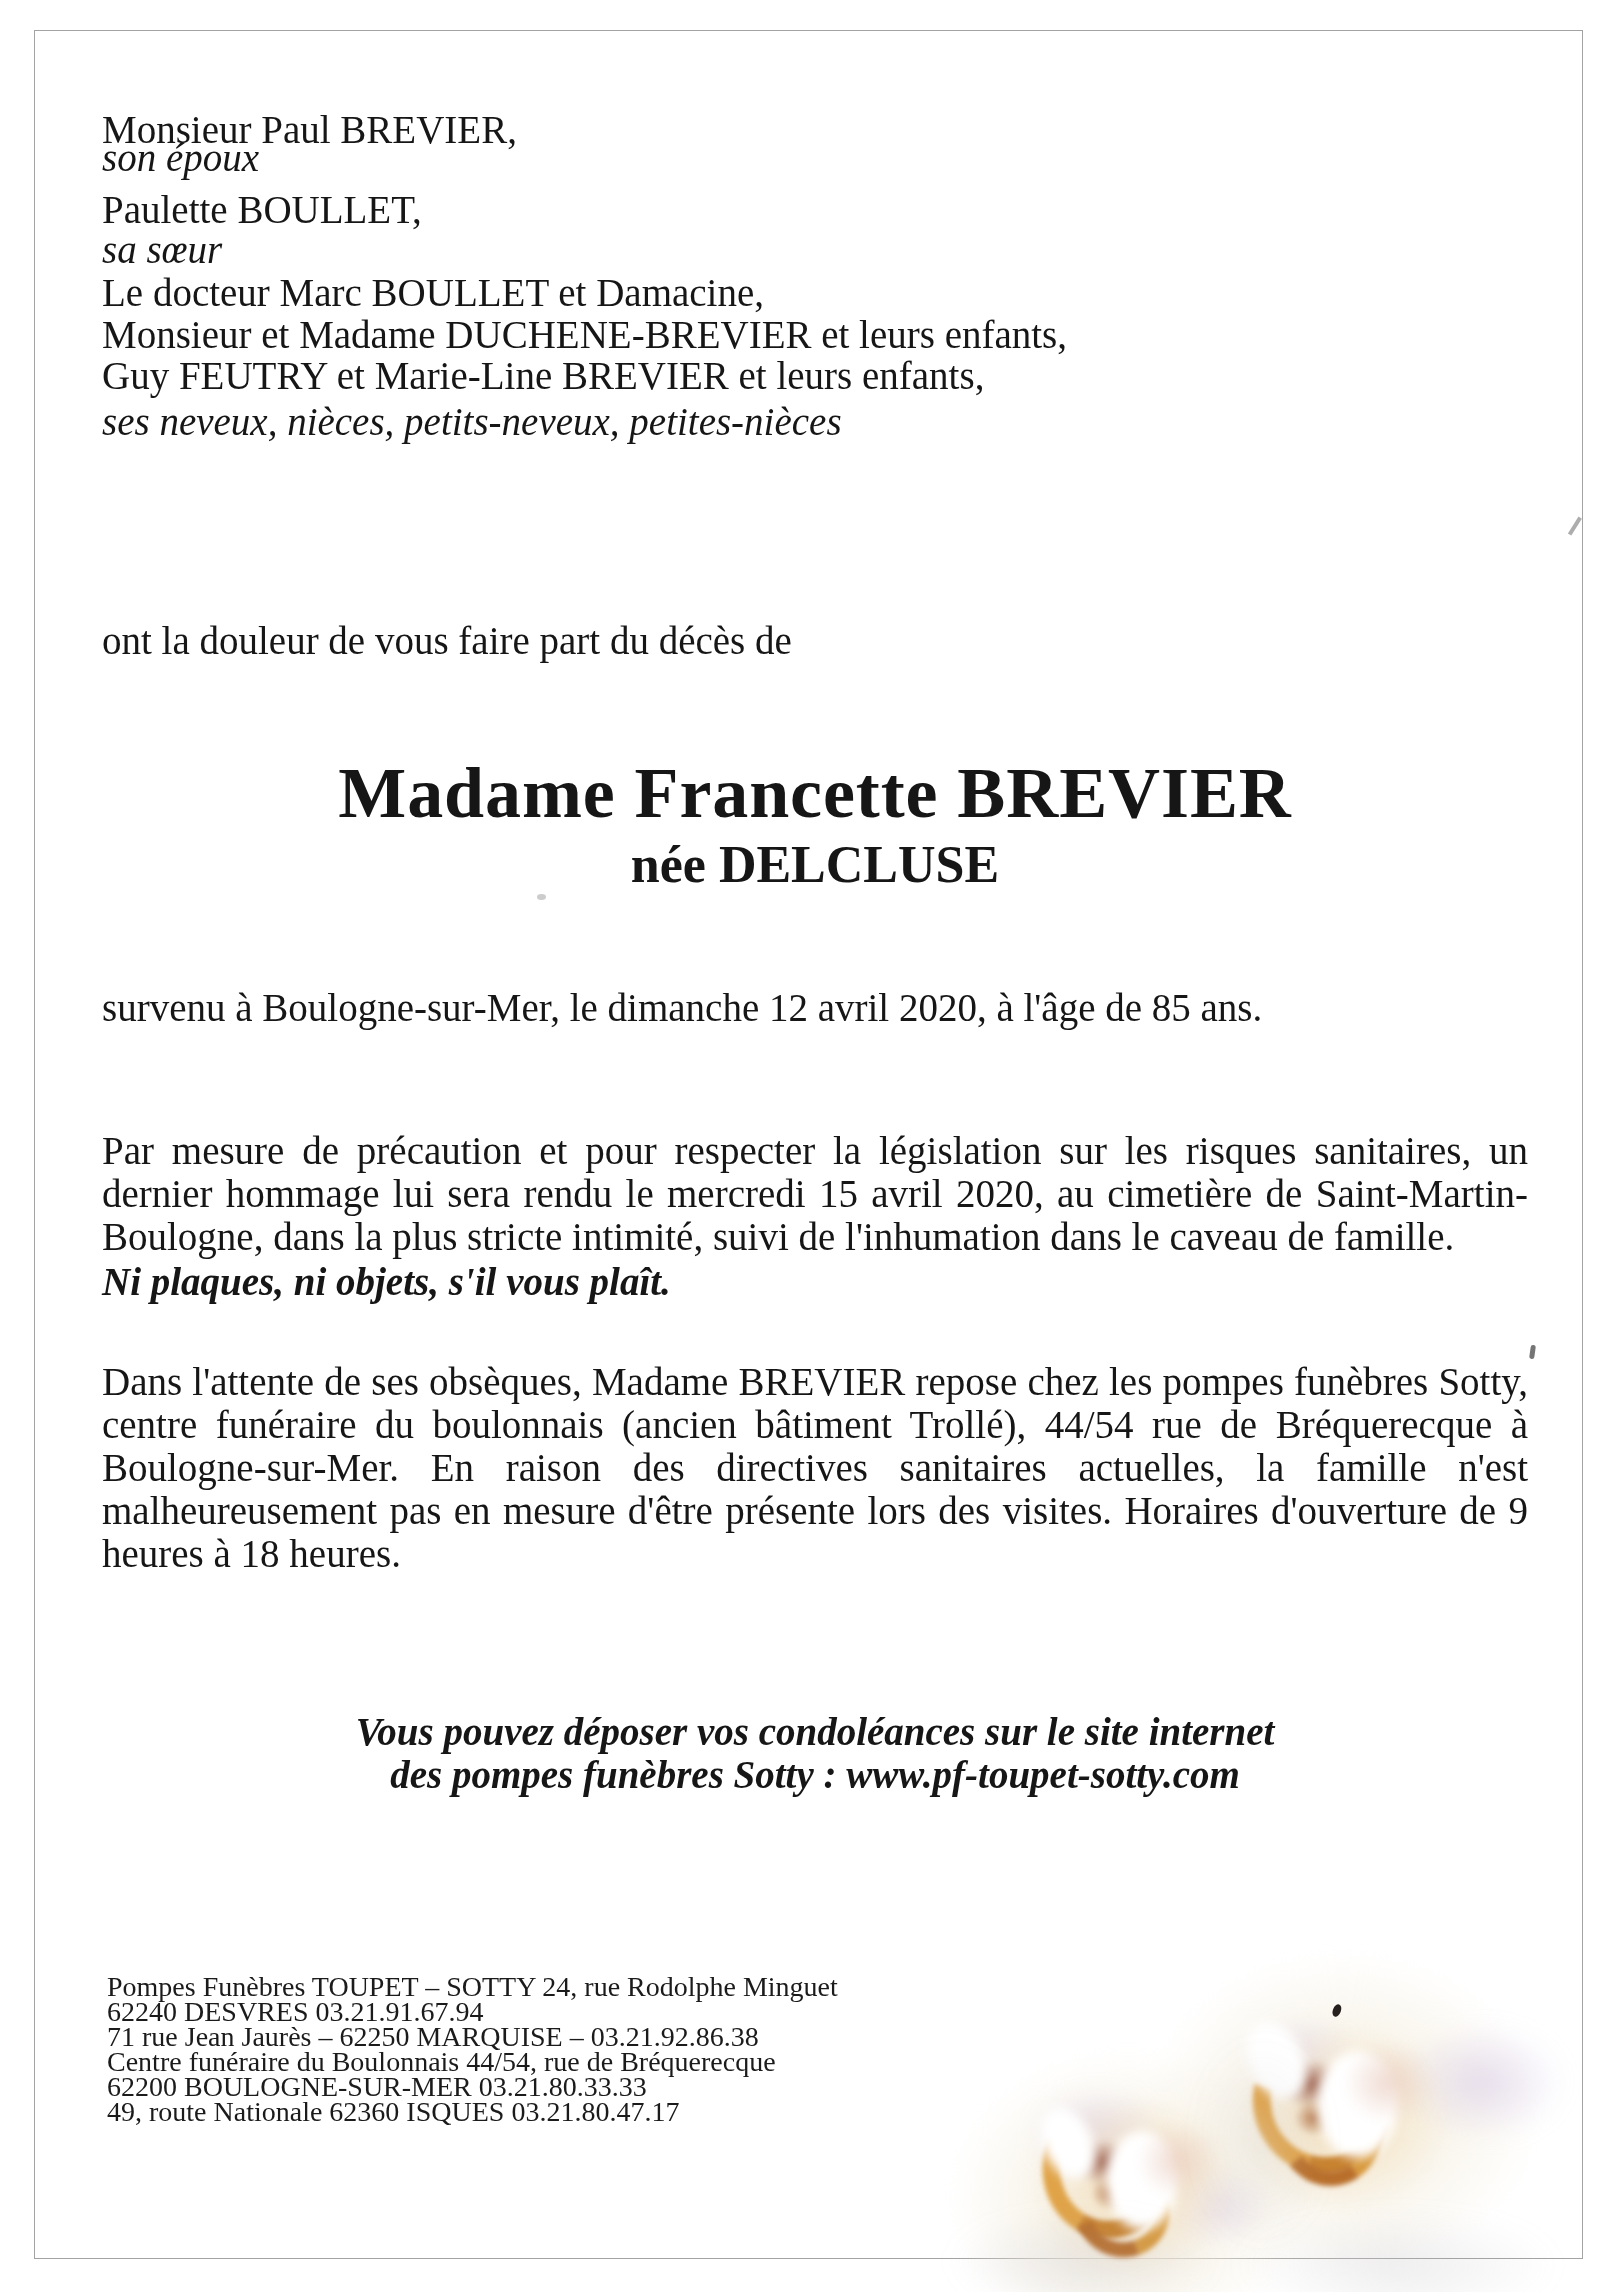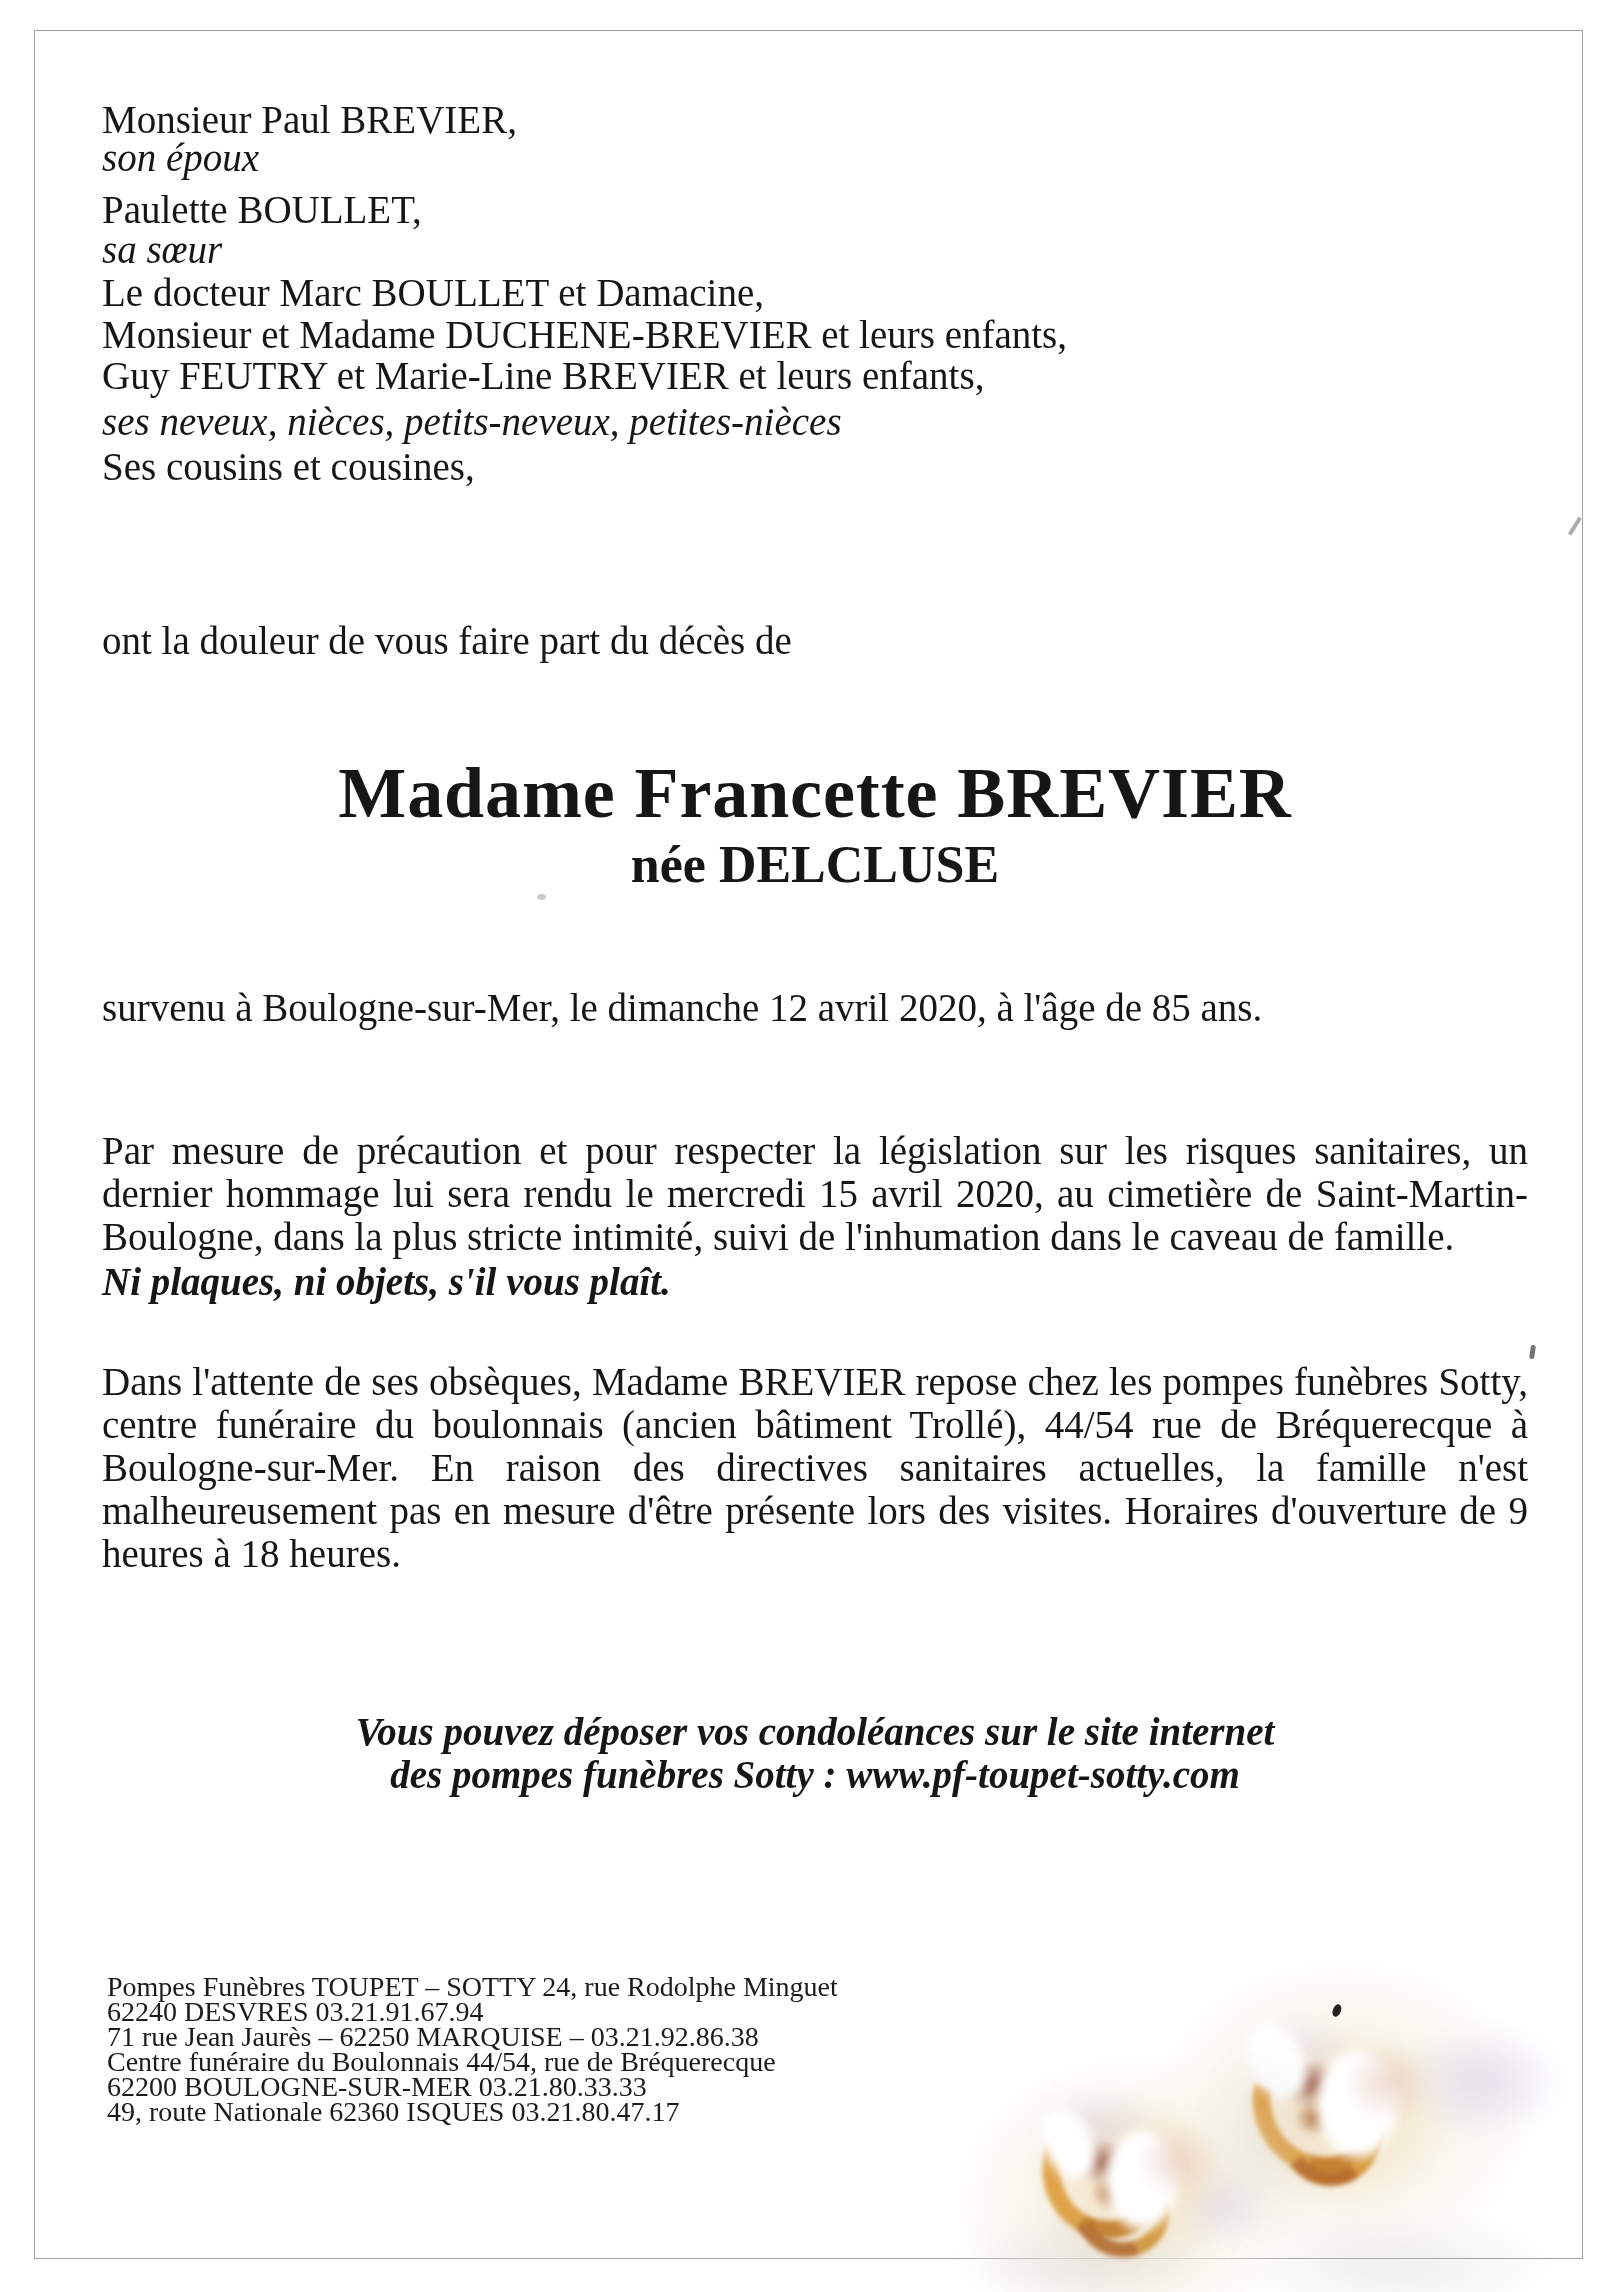--- a/index.html
+++ b/index.html
@@ -62,29 +62,28 @@
   .gray{background:radial-gradient(closest-side,rgba(176,173,181,0.22),rgba(176,173,181,0));filter:blur(12.5px);}
   .speck{position:absolute;}
 </style>
 </head>
 <body>
 
 <div class="page">
 
   <div class="frame"></div>
 
-  <div class="line" style="top:97px">Monsieur Paul BREVIER,</div>
+  <div class="line" style="top:107px">Monsieur Paul BREVIER,</div>
   <div class="line right it" style="top:135px">son époux</div>
   <div class="line" style="top:187px">Paulette BOULLET,</div>
   <div class="line right it" style="top:227px">sa sœur</div>
   <div class="line" style="top:270px">Le docteur Marc BOULLET et Damacine,</div>
   <div class="line" style="top:312px">Monsieur et Madame DUCHENE-BREVIER et leurs enfants,</div>
   <div class="line" style="top:353px">Guy FEUTRY et Marie-Line BREVIER et leurs enfants,</div>
   <div class="line right it" style="top:399px">ses neveux, nièces, petits-neveux, petites-nièces</div>
-  <div class="line" style="top:444px">Ses cousins et cousines,</div>
   <div class="line" style="top:618px">ont la douleur de vous faire part du décès de</div>
 
   <div class="title" style="top:752px">Madame Francette BREVIER</div>
   <div class="maiden" style="top:835px">née DELCLUSE</div>
 
   <div class="single" style="top:985px">survenu à Boulogne-sur-Mer, le dimanche 12 avril 2020, à l'âge de 85 ans.</div>
   <div class="para" style="top:1129px">Par mesure de précaution et pour respecter la législation sur les risques sanitaires, un dernier hommage lui sera rendu le mercredi 15 avril 2020, au cimetière de Saint-Martin-Boulogne, dans la plus stricte intimité, suivi de l'inhumation dans le caveau de famille.</div>
   <div class="line right it b" style="top:1259px">Ni plaques, ni objets, s'il vous plaît.</div>
   <div class="para" style="top:1360px">Dans l'attente de ses obsèques, Madame BREVIER repose chez les pompes funèbres Sotty, centre funéraire du boulonnais (ancien bâtiment Trollé), 44/54 rue de Bréquerecque à Boulogne-sur-Mer. En raison des directives sanitaires actuelles, la famille n'est malheureusement pas en mesure d'être présente lors des visites. Horaires d'ouverture de 9 heures à 18 heures.</div>
   <div class="cond" style="top:1709px">Vous pouvez déposer vos condoléances sur le site internet</div>

